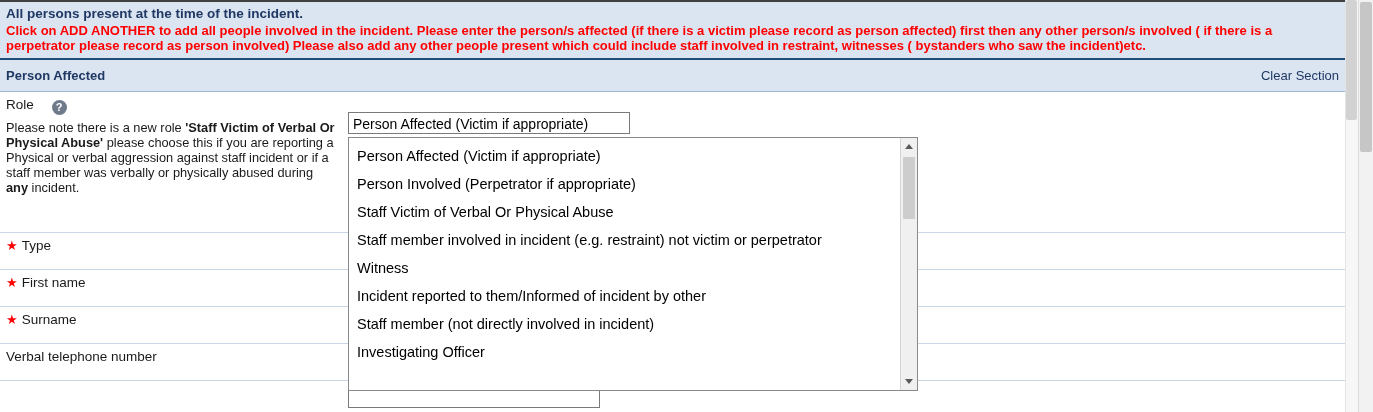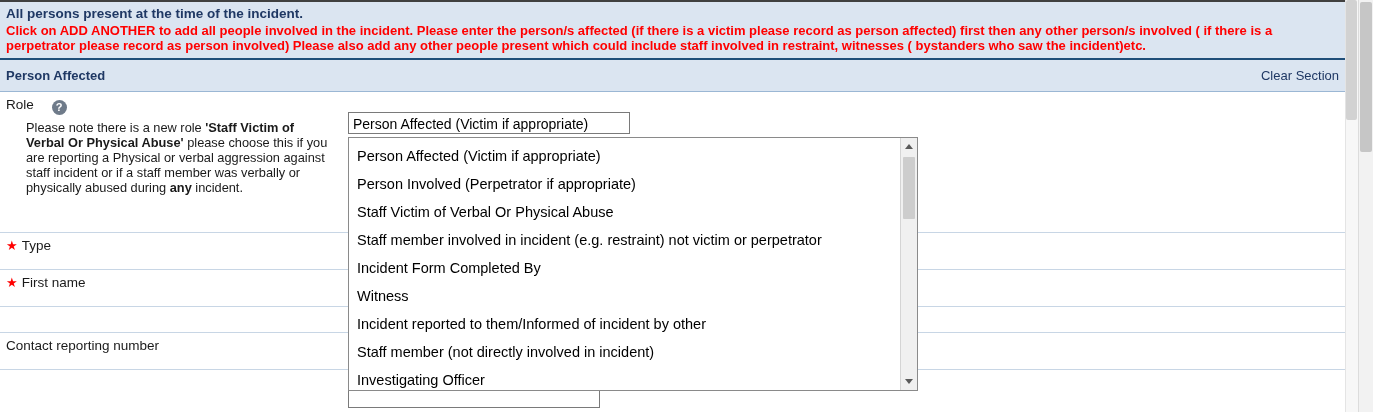--- a/index.html
+++ b/index.html
@@ -112,21 +112,20 @@
     font-weight: bold;
     margin-left: 14px;
     vertical-align: -2px;
     cursor: pointer;
   }
   .note-text {
     font-size: 12.8px;
     color: #1a1a1a;
     line-height: 15px;
     padding: 3px 10px 6px 6px;
-    margin-left: 20px;
   }
   .note-text b { font-weight: bold; }
 
   
   .role-row {
     display: flex;
     align-items: flex-start;
     border-bottom: 1px solid #c8d6e5;
     min-height: 140px;
     background: #ffffff;
@@ -332,41 +331,43 @@
     </div>
 
     <div class="row">
       <div class="row-label">
         <span class="req-star">★</span><span>First name</span>
       </div>
       <div class="row-field"></div>
     </div>
 
     <div class="row">
+      <div class="row-label">
+        <span class="req-star">★</span><span>Surname</span>
+      </div>
       <div class="row-field"></div>
     </div>
 
     <div class="row">
       <div class="row-label">
-        <span>Contact reporting number</span>
+        <span>Verbal telephone number</span>
       </div>
       <div class="row-field"></div>
     </div>
 
     <div class="combo-input">
       <span>Person Affected (Victim if appropriate)</span>
     </div>
 
     <div class="dropdown">
       <div class="dropdown-list">
         <div class="dropdown-item">Person Affected (Victim if appropriate)</div>
         <div class="dropdown-item">Person Involved (Perpetrator if appropriate)</div>
         <div class="dropdown-item">Staff Victim of Verbal Or Physical Abuse</div>
         <div class="dropdown-item">Staff member involved in incident (e.g. restraint) not victim or perpetrator</div>
-        <div class="dropdown-item">Incident Form Completed By</div>
         <div class="dropdown-item">Witness</div>
         <div class="dropdown-item">Incident reported to them/Informed of incident by other</div>
         <div class="dropdown-item">Staff member (not directly involved in incident)</div>
         <div class="dropdown-item">Investigating Officer</div>
       </div>
       <div class="scrollbar">
         <div class="sb-btn sb-up">
             <span class="arrow arrow-up"></span>
           </div>
         <div class="sb-thumb"></div>

